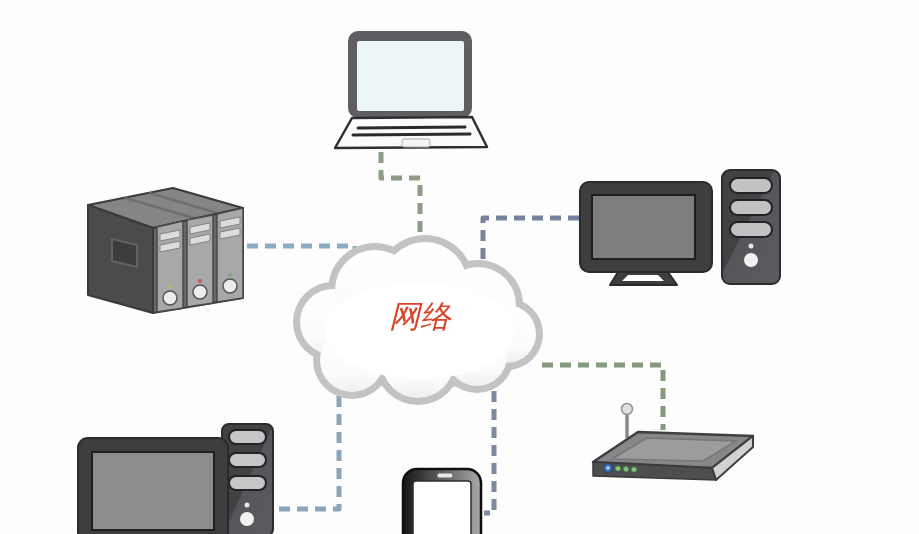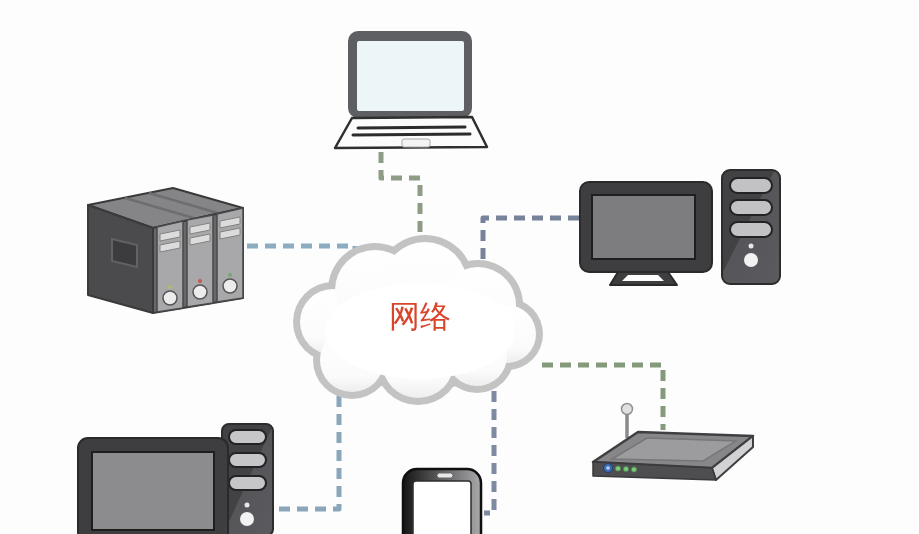--- a/index.html
+++ b/index.html
@@ -1,21 +1,21 @@
 <!DOCTYPE html>
 <html><head>
 <meta charset="utf-8">
 <style>
   html,body{margin:0;padding:0;}
   body{
     width:919px;height:534px;overflow:hidden;
     font-family:"Liberation Sans","DejaVu Sans",sans-serif;
     background:#fdfdfd;
   }
-  .stage{position:relative;width:919px;height:534px;overflow:hidden;}
+  .stage{position:relative;width:919px;height:534px;overflow:hidden;font-style:italic;}
   .layer{position:absolute;left:0;top:0;}
   .node{position:absolute;}
   .cloud-label{
     font-family:"Liberation Sans","DejaVu Sans",sans-serif;
     font-weight:500;
   }
 </style>
 </head>
 <body style="background: rgb(253, 253, 253);">
 

